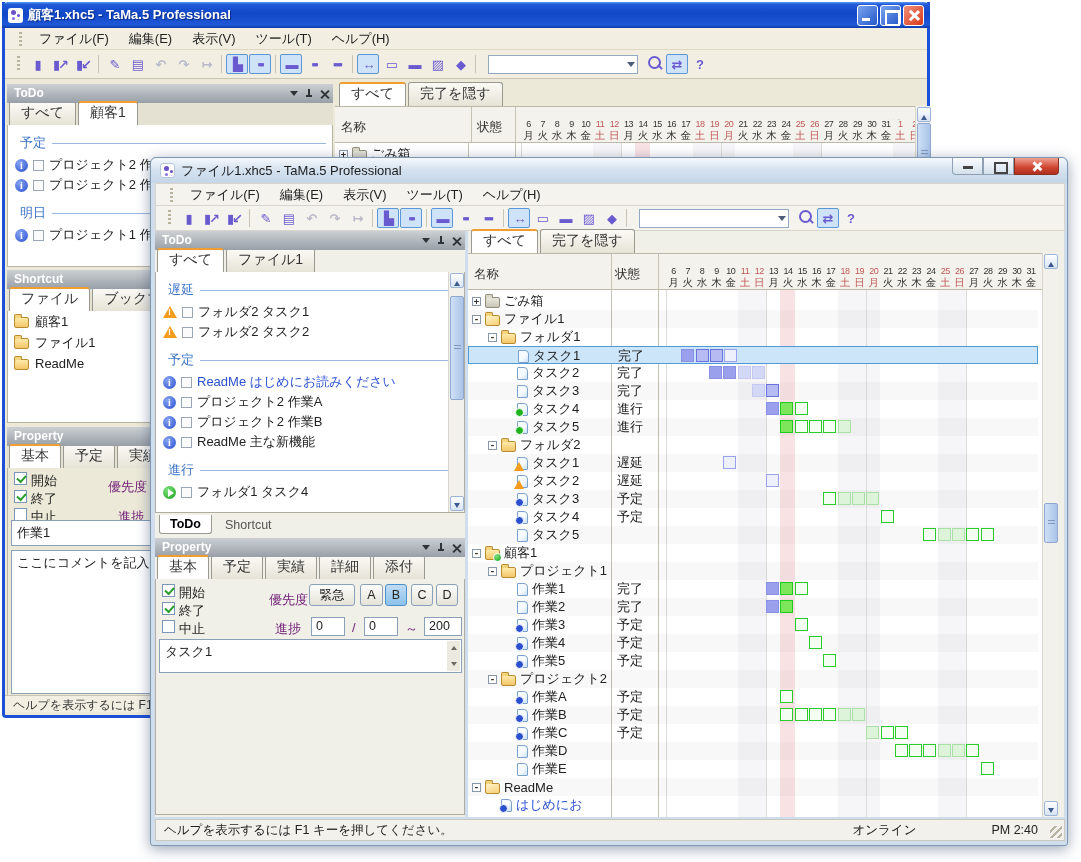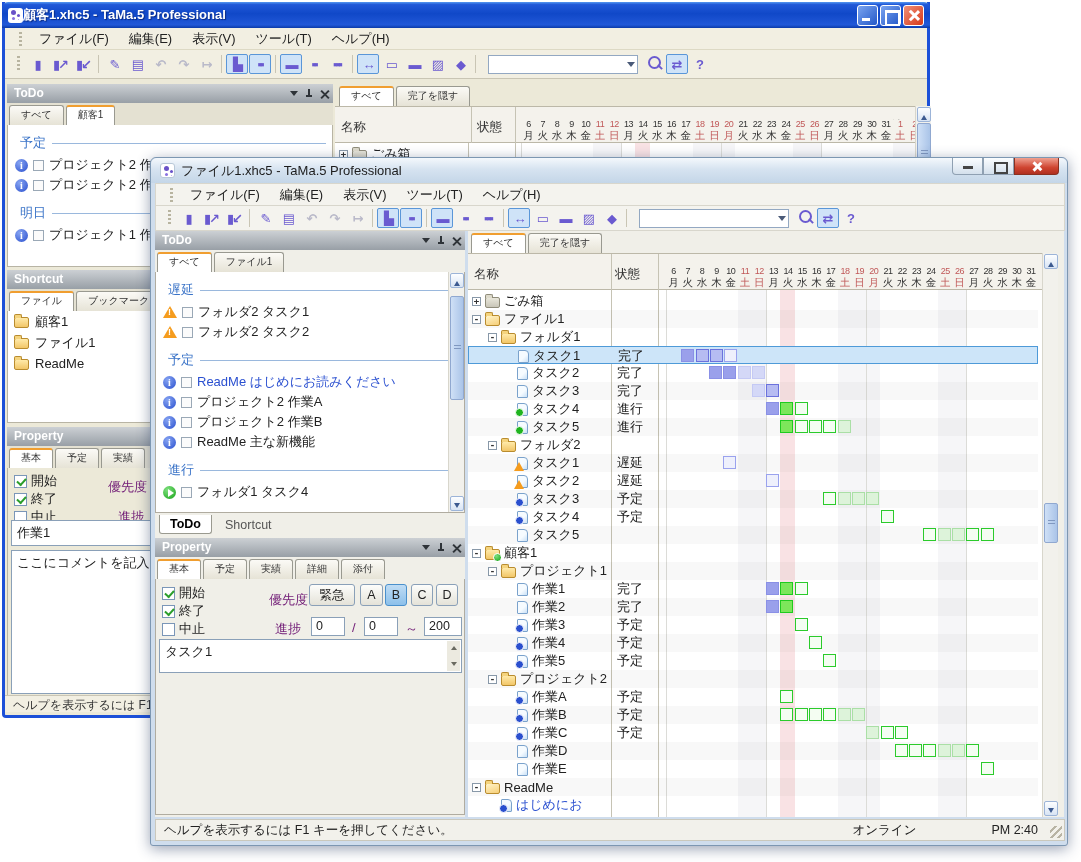--- a/index.html
+++ b/index.html
@@ -42,21 +42,21 @@
   .dh-down { width:0; height:0; border:4px solid transparent; border-top:5px solid #2e3338; margin-top:4px; }
   .dh-pin { width:8px; height:10px; position:relative; }
   .dh-pin::before { content:""; position:absolute; left:3px; top:0; width:2px; height:7px; background:#2e3338; }
   .dh-pin::after { content:""; position:absolute; left:1px; top:6px; width:6px; height:2px; background:#2e3338; }
   .dh-x { width:9px; height:9px; position:relative; }
   .dh-x::before,.dh-x::after { content:""; position:absolute; left:4px; top:0; width:2px; height:11px; background:#2e3338; }
   .dh-x::before { transform:rotate(45deg);} .dh-x::after { transform:rotate(-45deg);}
 
   .tabbar { display:flex; align-items:flex-end; gap:2px; padding:2px 2px 0 2px; height:22px; }
   .tab { padding:2px 11px 3px; background:linear-gradient(180deg,#fbfaf6,#e6e3d6); border:1px solid #999990;
-    border-bottom:none; border-radius:3px 3px 0 0; font-size:10px; color:#333; white-space:nowrap; }
+    border-bottom:none; border-radius:3px 3px 0 0; font-size:14px; color:#333; white-space:nowrap; }
   .tab.active { background:#fff; border-top:2px solid #f09e30; padding-top:1px; position:relative; z-index:2; }
 
   .todo-list { background:#fff; overflow:hidden; position:relative; }
   .todo-sec { display:flex; align-items:center; gap:6px; margin:9px 6px 3px 12px; color:#3b74c8; font-size:13px; }
   .todo-sec::after { content:""; flex:1; border-top:1px solid #9ab8dd; }
   .todo-item { display:flex; align-items:center; gap:5px; padding:2px 0 2px 7px; height:20px; white-space:nowrap; }
   .ti-check { width:11px; height:11px; border:1px solid #9aa8b6; background:#fbfbfb; flex:0 0 auto; }
   .ti-text.blue { color:#2b50d0; }
   .tdic { flex:0 0 auto; }
   .ic-info { width:13px; height:13px; border-radius:50%; text-align:center;
@@ -80,21 +80,21 @@
 
   .ic-doc,.ic-doc-info,.ic-doc-warn,.ic-doc-play { width:11px; height:13px; border:1px solid #7aa2cc; border-radius:1px 4px 1px 1px;
     background:linear-gradient(135deg,#f6fbff 55%,#c9e0f6); position:relative; flex:0 0 auto; }
   .ic-doc-info::after { content:""; position:absolute; left:-3px; bottom:-2px; width:7px; height:7px; border-radius:50%;
     background:#2a4fce; border:1px solid #fff; }
   .ic-doc-play::after { content:""; position:absolute; left:-3px; bottom:-2px; width:7px; height:7px; border-radius:50%;
     background:#1fb41f; border:1px solid #fff; }
   .ic-doc-warn::after { content:""; position:absolute; left:-4px; bottom:-2px; width:0; height:0;
     border-left:5px solid transparent; border-right:5px solid transparent; border-bottom:9px solid #f59c1e; }
 
-  .checkrow { display:flex; align-items:center; gap:4px; height:18px; }
+  .checkrow { display:flex; align-items:flex-start; gap:4px; height:18px; }
   .pcheck { width:13px; height:13px; border:1px solid #7a96b8; background:#fff; position:relative; flex:0 0 auto; }
   .pcheck.on::after { content:""; position:absolute; left:2px; top:2px; width:7px; height:4px;
     border-left:2px solid #2b9e2b; border-bottom:2px solid #2b9e2b; transform:rotate(-48deg); }
 
   .pbtn { height:22px; border:1px solid #8aa0b8; border-radius:3px; background:linear-gradient(180deg,#fdfdfb,#e4e2d8);
     font-size:12.5px; display:flex; align-items:center; justify-content:center; position:absolute; }
   .pbtn.sel { background:linear-gradient(180deg,#bfdcf4,#8cc0ea); border-color:#4a90cc; }
   .pfield { position:absolute; height:19px; border:1px solid #8aa0b8; background:#fff; font-size:12.5px; padding:1px 4px; }
 
   .textbox { position:absolute; border:1px solid #8aa0b8; background:#fff; padding:3px 5px; font-size:13px; }
@@ -113,21 +113,21 @@
   .sb-thumb { position:absolute; left:1px; width:14px; background:linear-gradient(90deg,#cfe0f6,#aac4e8);
     border:1px solid #90a8d0; border-radius:2px; }
   .sb-thumb::after { content:""; position:absolute; left:3px; top:50%; margin-top:-3px; width:7px; height:6px;
     background:repeating-linear-gradient(180deg,#8098c0 0 1px,transparent 1px 3px); }
 
   
   #backwin { left:2px; top:2px; width:928px; height:716px; background:#ece9d8;
     border:3px solid #1c50d8; border-top:none; border-radius:0 0 4px 4px; }
   #bw-title { left:-3px; top:0; right:-3px; height:26px; border-radius:6px 6px 0 0;
     background:linear-gradient(180deg,#5598f0 0%,#2158d8 10%,#1048c8 45%,#2158d8 88%,#0b3aa8 100%);
-    display:flex; align-items:center; padding:0 6px; color:#fff; font-weight:bold; font-size:13px;
+    display:flex; align-items:center; gap:5px; padding:0 6px; color:#fff; font-weight:bold; font-size:13px;
     text-shadow:1px 1px 1px #0a2a80; }
   .xpbtns { margin-left:auto; display:flex; gap:2px; }
   .xpbtn { width:21px; height:21px; border:1px solid #fff; border-radius:3px; position:relative;
     background:linear-gradient(135deg,#7aa4f0,#2458c8); }
   .xpbtn.close { background:linear-gradient(135deg,#f09078,#d83818); }
   .xpbtn.min::after { content:""; position:absolute; left:4px; bottom:4px; width:8px; height:3px; background:#fff; }
   .xpbtn.max::after { content:""; position:absolute; left:4px; top:4px; width:11px; height:11px; border:2px solid #fff; border-top-width:3px; }
   .xpbtn.close::before,.xpbtn.close::after { content:""; position:absolute; left:9px; top:3px; width:2.5px; height:13px; background:#fff; }
   .xpbtn.close::before { transform:rotate(45deg);} .xpbtn.close::after { transform:rotate(-45deg);}
   #bw-menu { left:0; top:26px; width:100%; height:22px; background:#f2efe2; border-bottom:1px solid #ddd9c4; }

